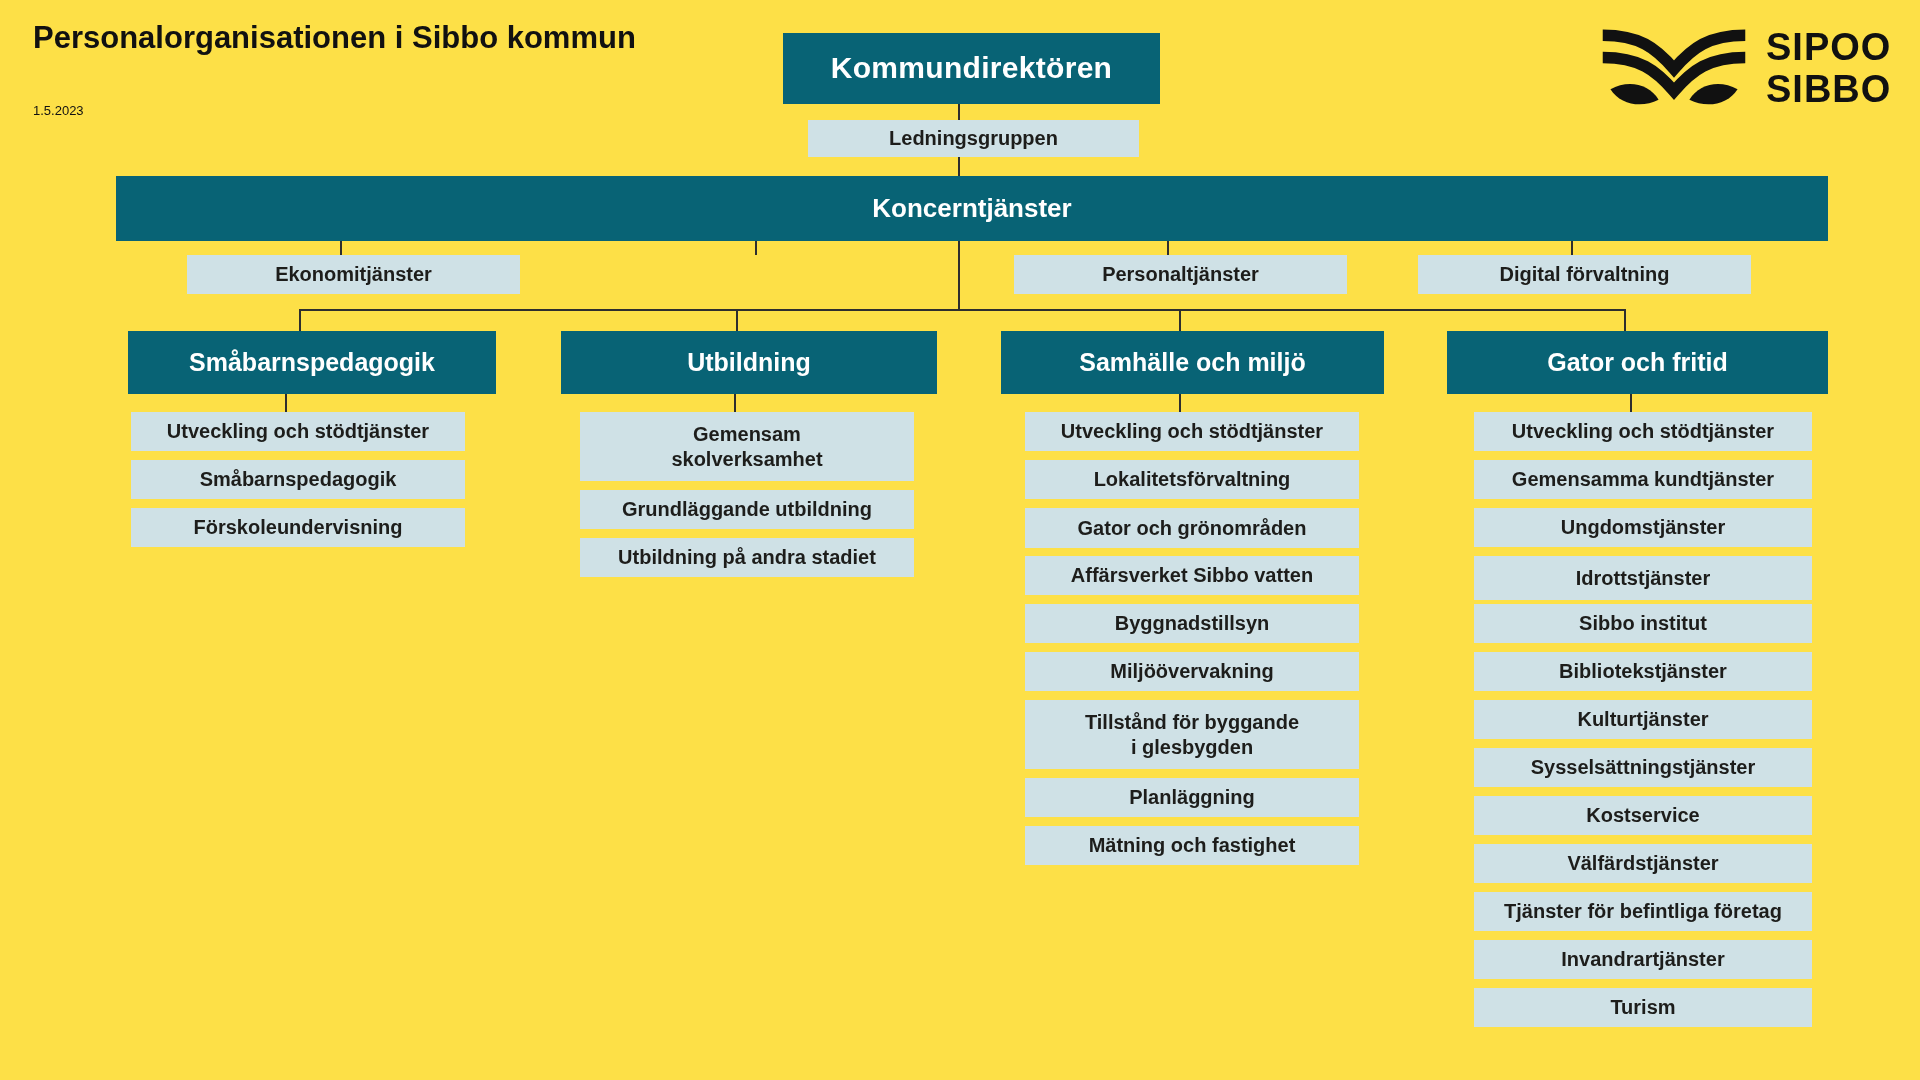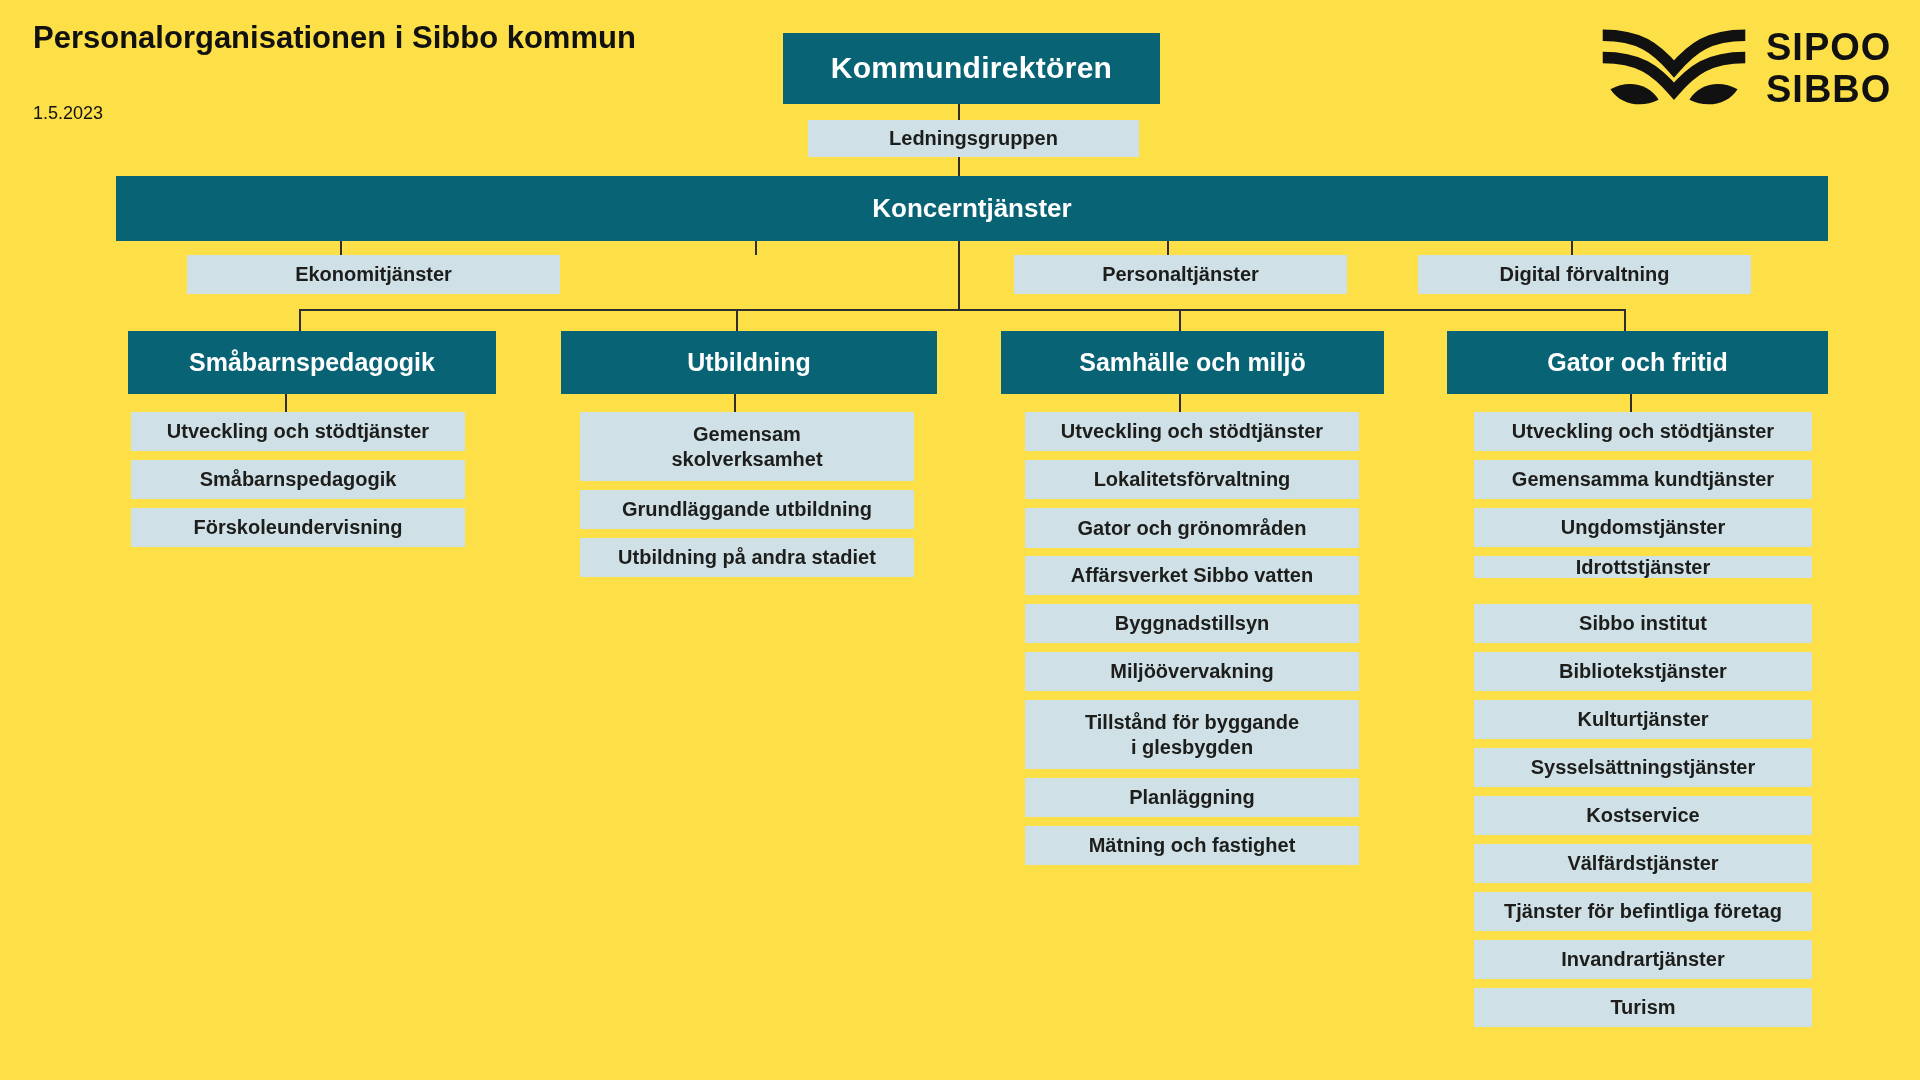--- a/index.html
+++ b/index.html
@@ -15,21 +15,21 @@
   .light{background:var(--light,#cfe1e6);color:#1d1d1b;font-weight:700;}
   .root{font-size:30px;letter-spacing:.3px;}
   .bar{font-size:26px;}
   .dept{font-size:25px;}
   .small{font-size:20px;}
   .line{position:absolute;background:var(--line,#2e2e2e);}
   .title{
     position:absolute;left:33px;top:18px;font-size:31px;font-weight:700;
     line-height:39px;color:#111;
   }
-  .date{position:absolute;left:33px;top:103px;font-size:18px;font-weight:400;color:#111;}
+  .date{position:absolute;left:33px;top:103px;font-size:13px;font-weight:400;color:#111;}
   .logo{position:absolute;left:1596px;top:16px;display:flex;align-items:center;gap:14px;}
   .logo-text{font-size:38px;font-weight:700;line-height:42px;color:#111;letter-spacing:1px;white-space:pre-line;}
 </style>
 </head>
 <body>
 
 <div id="canvas">
 
   <div class="title">Personalorganisationen
 i Sibbo kommun</div>
@@ -45,21 +45,21 @@
     <div class="logo-text">SIPOO
 SIBBO</div>
   </div>
 
   <div class="box teal root" style="left:771px;top:33px;width:377px;height:71px">Kommundirektören</div>
 
   <div class="box light small" style="left:796px;top:120px;width:331px;height:37px">Ledningsgruppen</div>
 
   <div class="box teal bar" style="left:104px;top:176px;width:1712px;height:65px">Koncerntjänster</div>
 
-  <div class="box light small" style="left:175px;top:255px;width:373px;height:39px">Ekonomitjänster</div>
+  <div class="box light small" style="left:175px;top:255px;width:333px;height:39px">Ekonomitjänster</div>
   <div class="box light small" style="left:1002px;top:255px;width:333px;height:39px">Personaltjänster</div>
   <div class="box light small" style="left:1406px;top:255px;width:333px;height:39px">Digital förvaltning</div>
 
   <div class="box teal dept" style="left:116px;top:331px;width:368px;height:63px">Småbarnspedagogik</div>
   <div class="box teal dept" style="left:549px;top:331px;width:376px;height:63px">Utbildning</div>
   <div class="box teal dept" style="left:989px;top:331px;width:383px;height:63px">Samhälle och miljö</div>
   <div class="box teal dept" style="left:1435px;top:331px;width:381px;height:63px">Gator och fritid</div>
 
   <div class="box light small" style="left:119px;top:412px;width:334px;height:39px">Utveckling och stödtjänster</div>
   <div class="box light small" style="left:119px;top:460px;width:334px;height:39px">Småbarnspedagogik</div>
@@ -77,21 +77,21 @@
   <div class="box light small" style="left:1013px;top:604px;width:334px;height:39px">Byggnadstillsyn</div>
   <div class="box light small" style="left:1013px;top:652px;width:334px;height:39px">Miljöövervakning</div>
   <div class="box light small" style="left:1013px;top:700px;width:334px;height:69px">Tillstånd för byggande
 i glesbygden</div>
   <div class="box light small" style="left:1013px;top:778px;width:334px;height:39px">Planläggning</div>
   <div class="box light small" style="left:1013px;top:826px;width:334px;height:39px">Mätning och fastighet</div>
 
   <div class="box light small" style="left:1462px;top:412px;width:338px;height:39px">Utveckling och stödtjänster</div>
   <div class="box light small" style="left:1462px;top:460px;width:338px;height:39px">Gemensamma kundtjänster</div>
   <div class="box light small" style="left:1462px;top:508px;width:338px;height:39px">Ungdomstjänster</div>
-  <div class="box light small" style="left:1462px;top:556px;width:338px;height:22px">Idrottstjänster</div>
+  <div class="box light small" style="left:1462px;top:556px;width:338px;height:44px">Idrottstjänster</div>
   <div class="box light small" style="left:1462px;top:604px;width:338px;height:39px">Sibbo institut</div>
   <div class="box light small" style="left:1462px;top:652px;width:338px;height:39px">Bibliotekstjänster</div>
   <div class="box light small" style="left:1462px;top:700px;width:338px;height:39px">Kulturtjänster</div>
   <div class="box light small" style="left:1462px;top:748px;width:338px;height:39px">Sysselsättningstjänster</div>
   <div class="box light small" style="left:1462px;top:796px;width:338px;height:39px">Kostservice</div>
   <div class="box light small" style="left:1462px;top:844px;width:338px;height:39px">Välfärdstjänster</div>
   <div class="box light small" style="left:1462px;top:892px;width:338px;height:39px">Tjänster för befintliga företag</div>
   <div class="box light small" style="left:1462px;top:940px;width:338px;height:39px">Invandrartjänster</div>
   <div class="box light small" style="left:1462px;top:988px;width:338px;height:39px">Turism</div>
 

